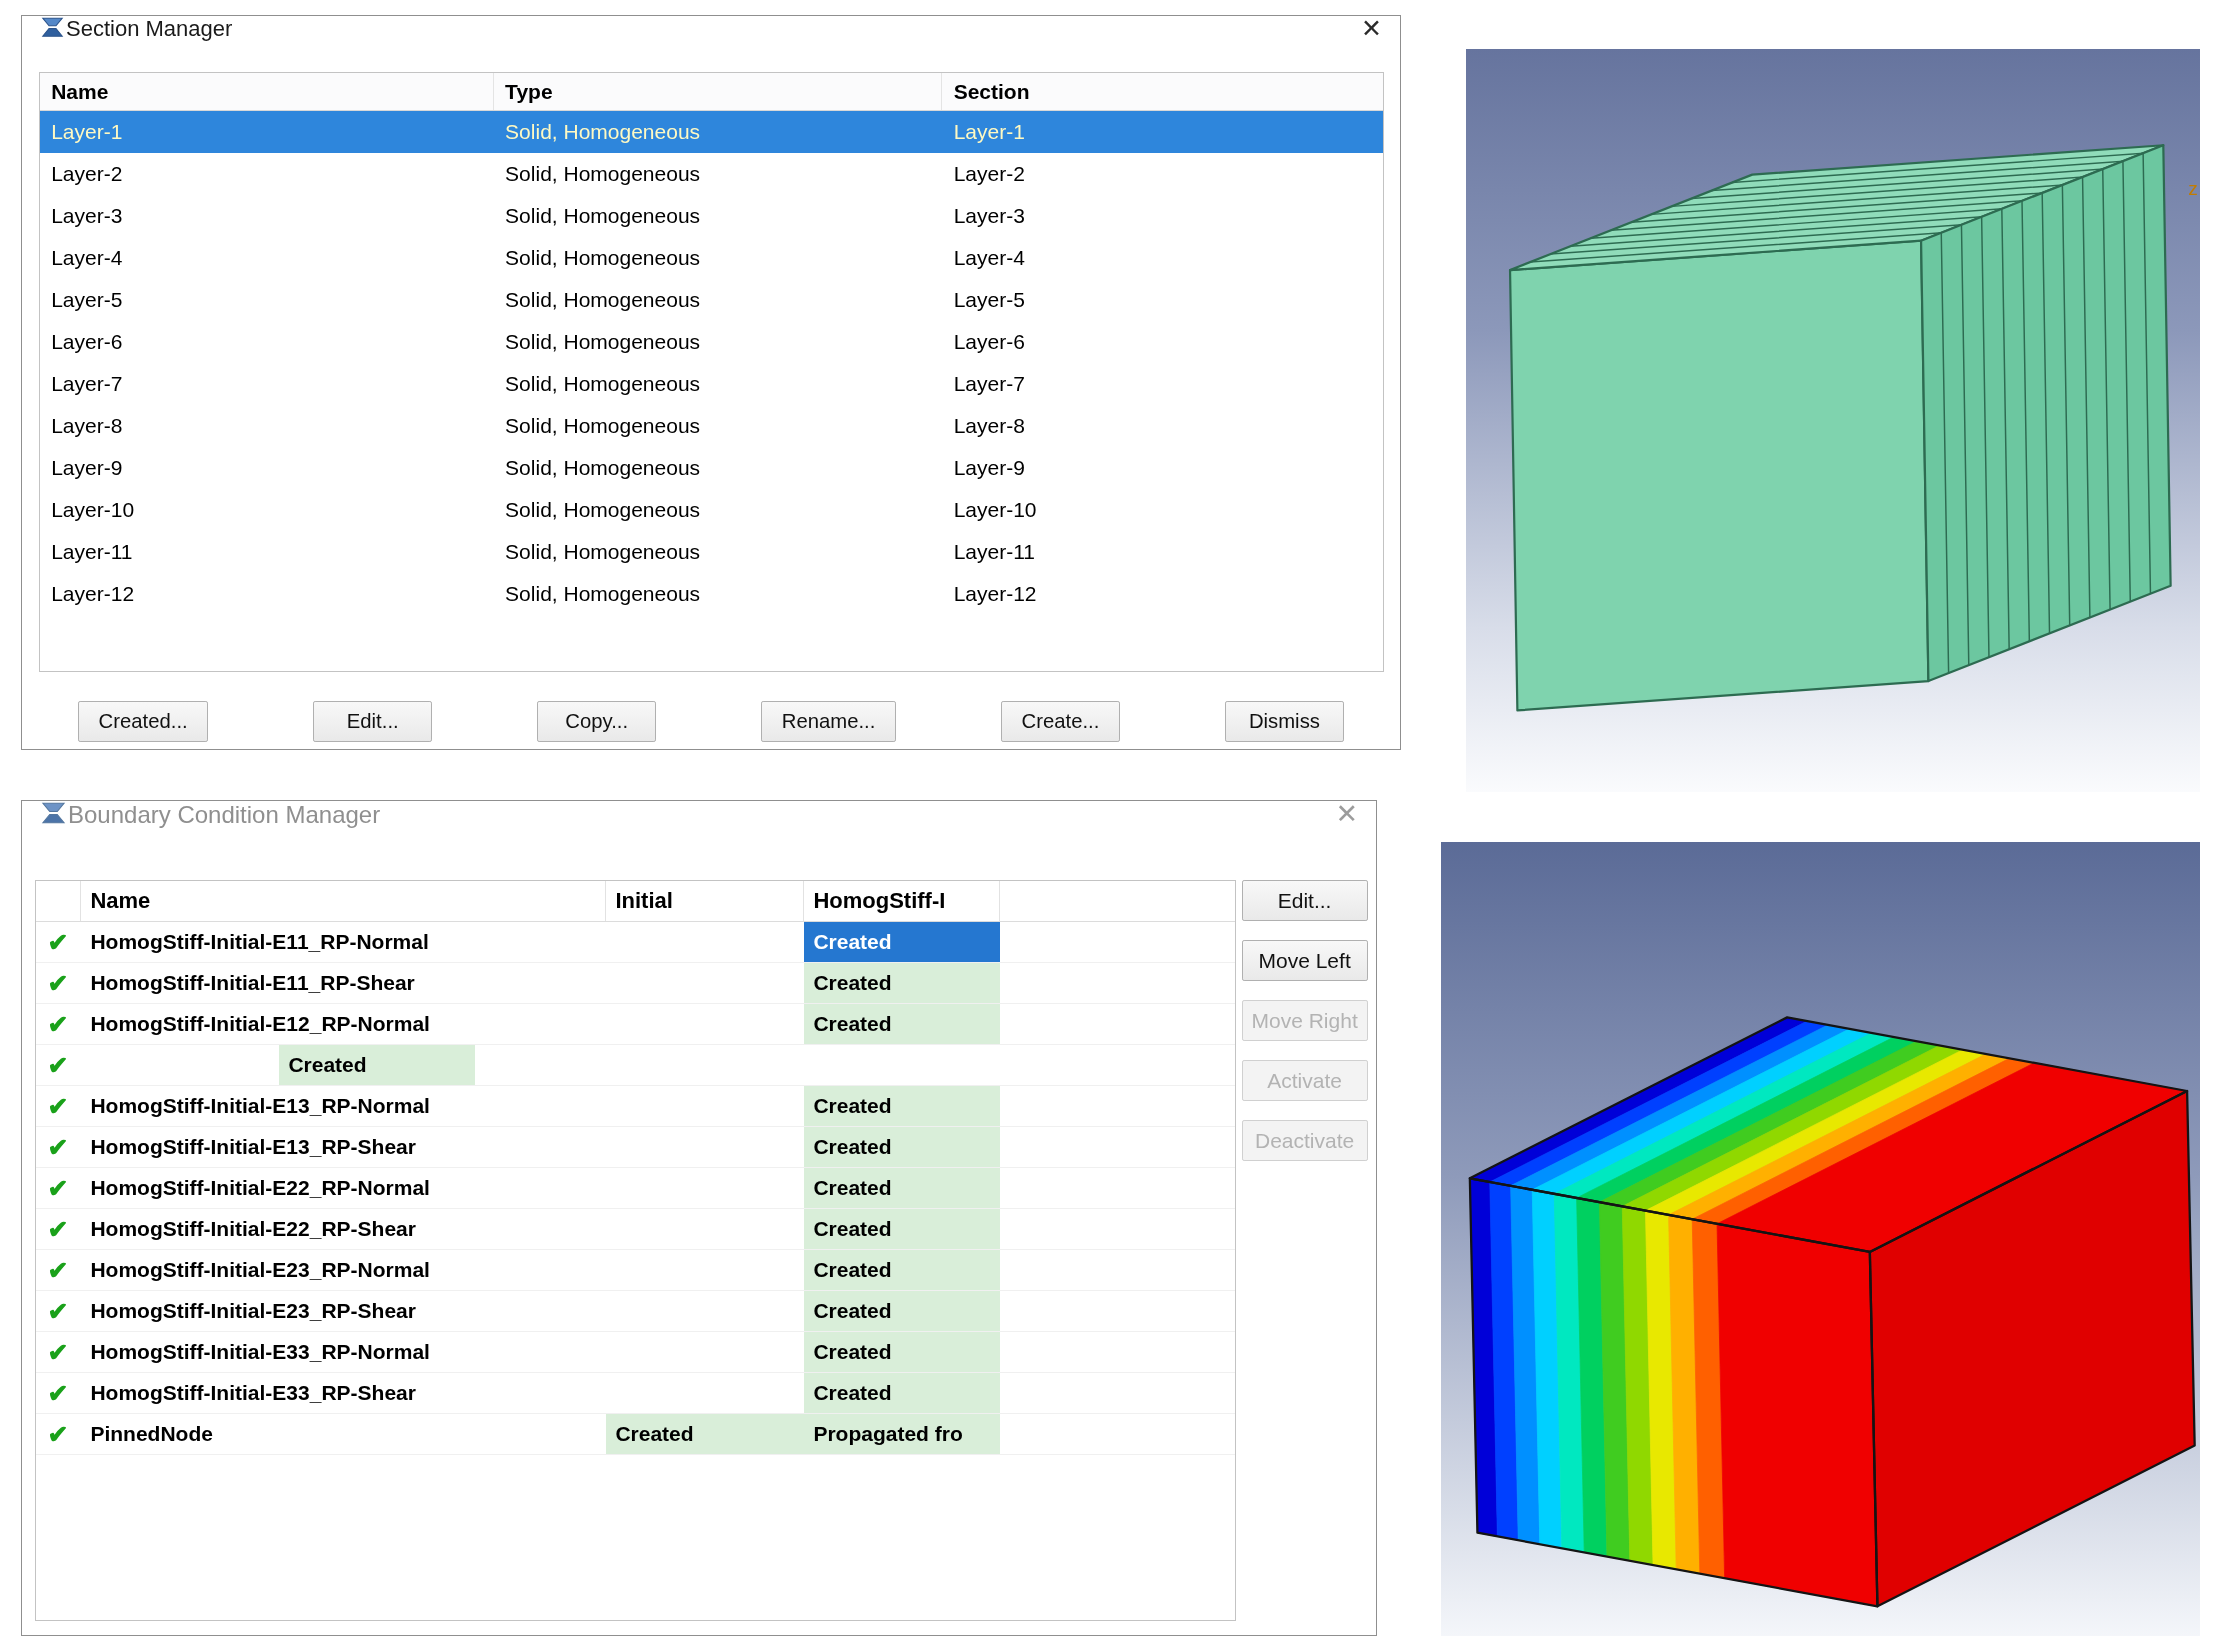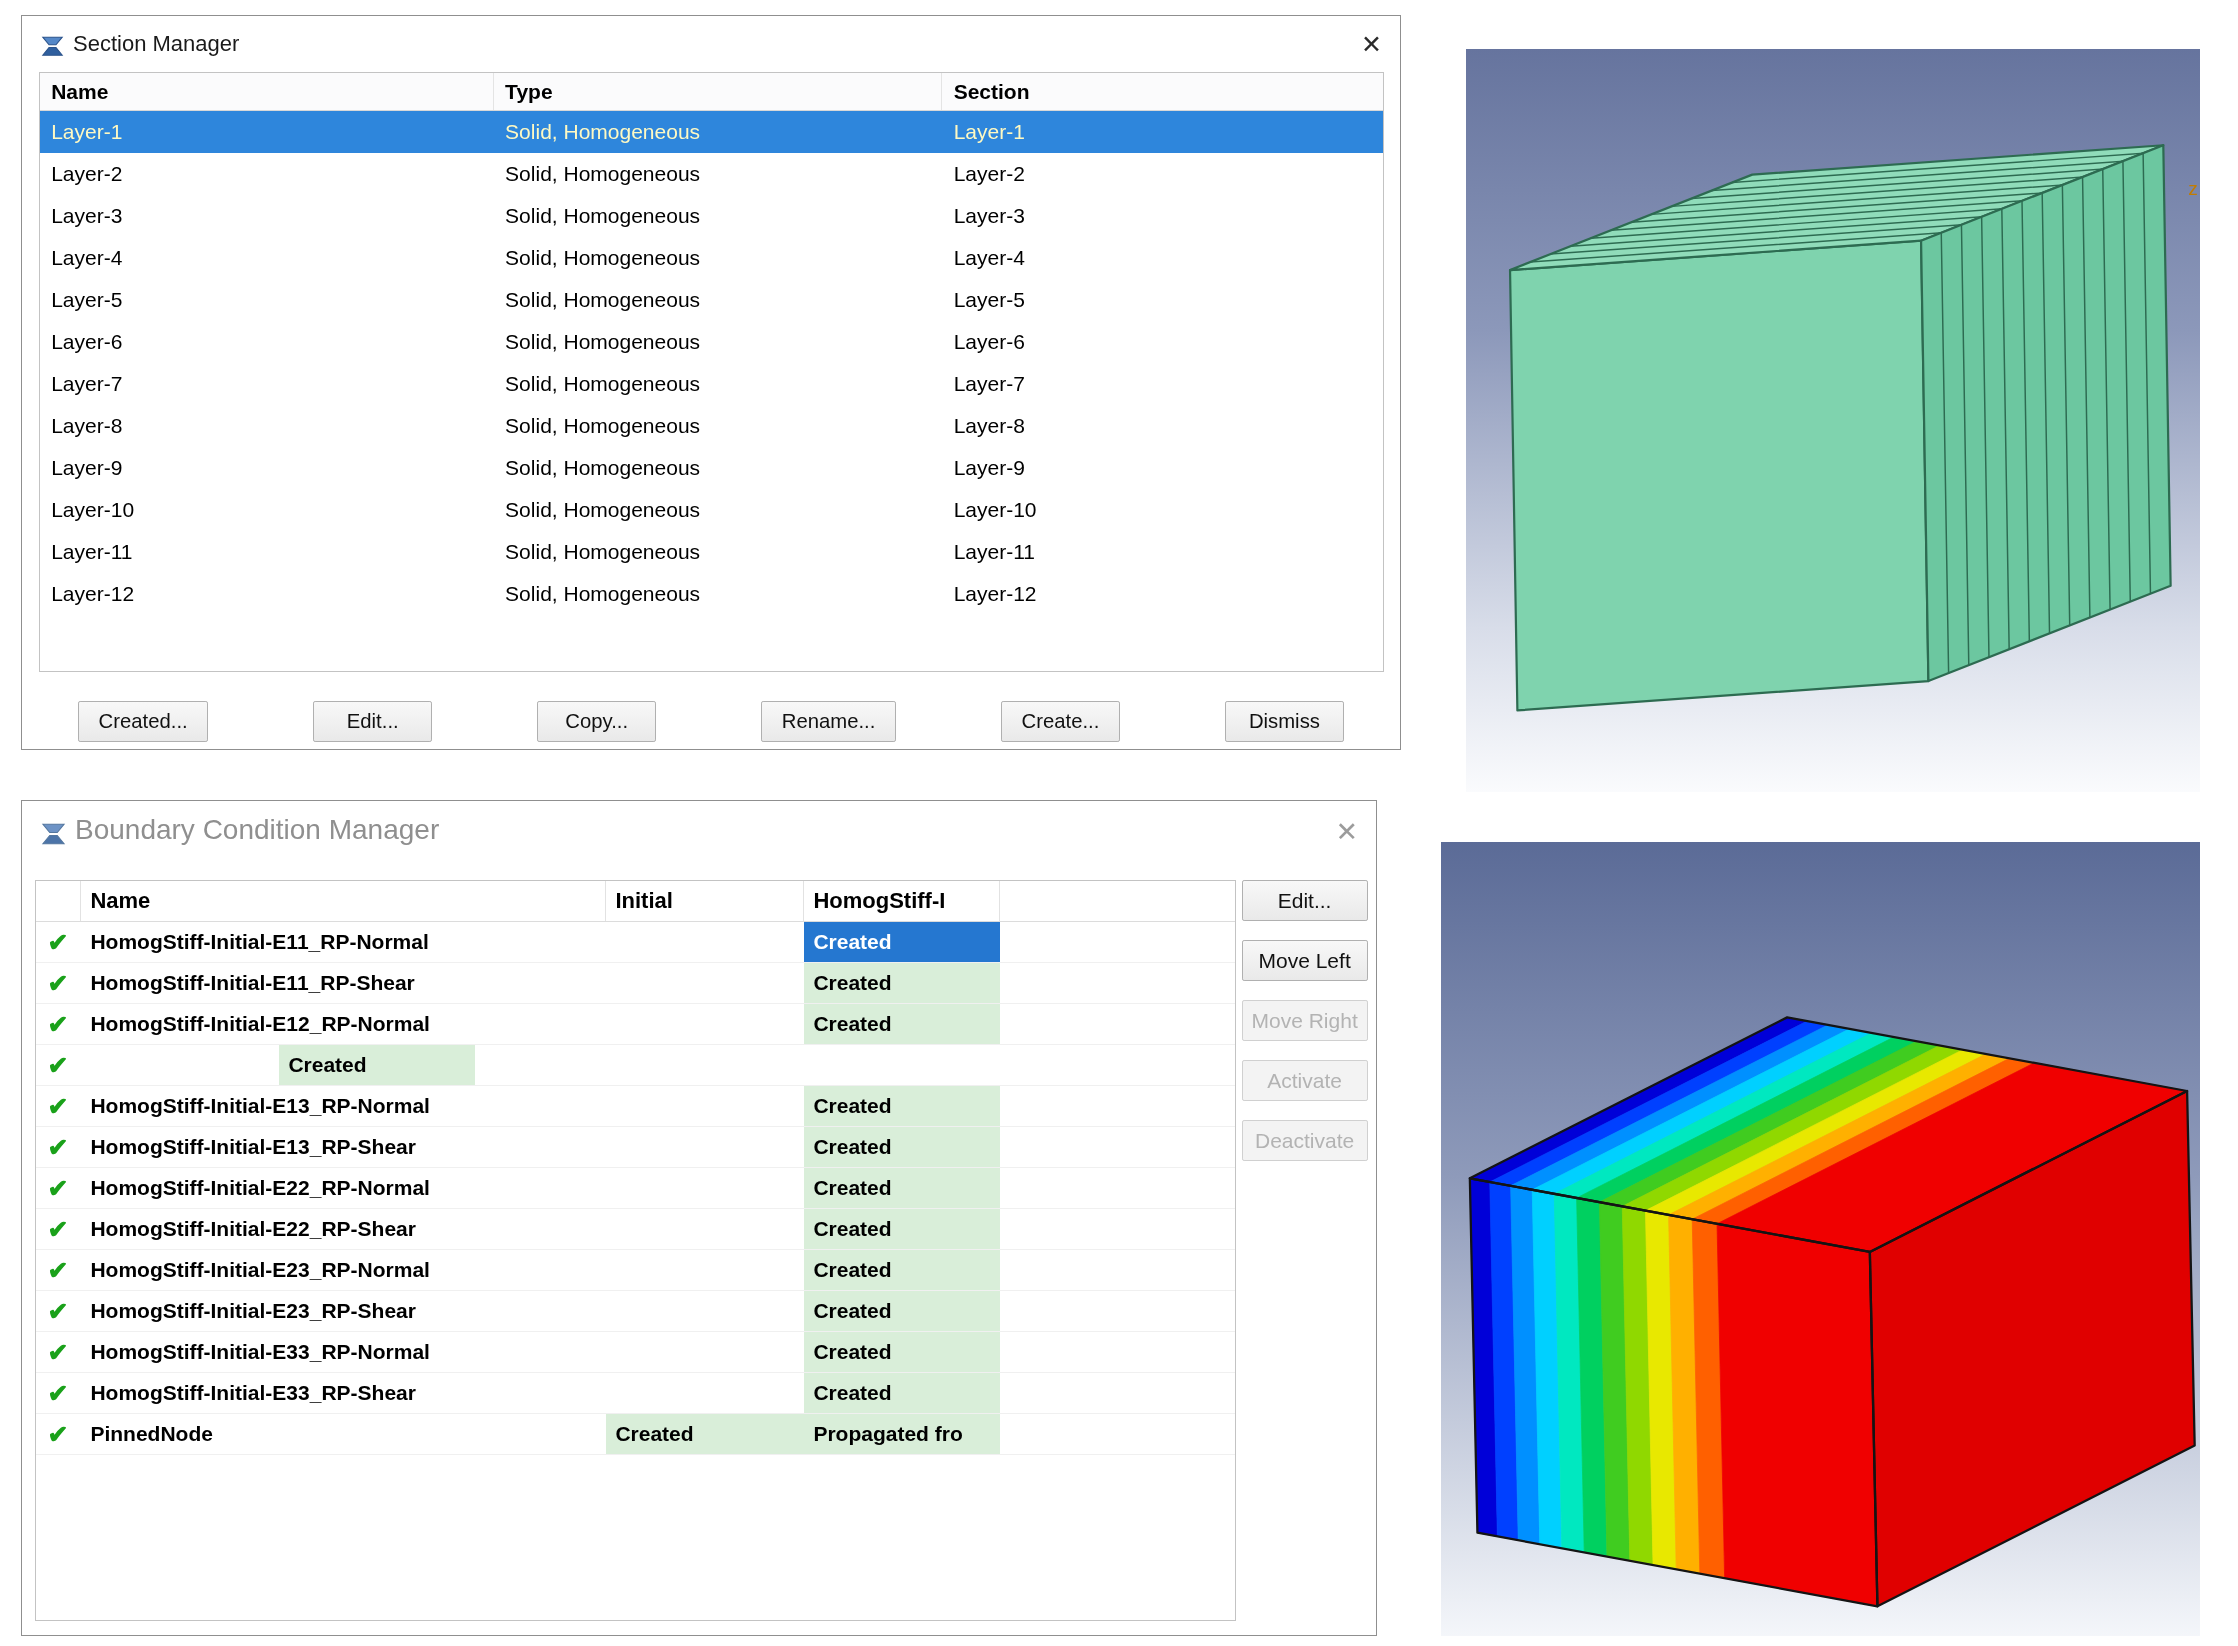--- a/index.html
+++ b/index.html
@@ -2,21 +2,21 @@
 <html style="font-size:11.2px"><head>
 <meta charset="utf-8">
 <style>
   *{box-sizing:border-box;margin:0;padding:0}
   html,body{margin:0}
   body{width:2239px;height:1647px;position:relative;background:#fff;
        font-family:"Liberation Sans",sans-serif;color:#000;overflow:hidden}
 
   .dialog{position:absolute;background:#fff;border:0.7px solid #8f8f8f}
 
-  .titlebar{display:flex;align-items:flex-end;gap:8px;padding:0 18px;height:41px}
+  .titlebar{display:flex;align-items:flex-start;gap:1px;padding:0 18px;height:41px}
   .titlebar .title{font-size:22px;color:#1a1a1a;white-space:nowrap}
   .titlebar .close{margin-left:auto;font-size:25px;color:#2a2a2a;line-height:1}
   .app-icon{display:flex;align-items:center}
 
   
   #section-manager{left:21px;top:15.4px;width:1380px;height:735px}
   .sm-table{position:absolute;left:17px;top:56px;width:1345px;height:600px;
             border:0.7px solid #c3c3c3;background:#fff;overflow:hidden}
   .sm-header{display:flex;height:38px;border-bottom:0.7px solid #d8d8d8;
              background:#fbfbfc;font-weight:bold;font-size:21px}
@@ -32,21 +32,21 @@
   .sm-buttons{position:absolute;left:0;bottom:7px;width:100%;display:flex;
               justify-content:space-between;padding:0 56px}
   .btn{height:41px;min-width:119px;padding:0 19.6px;background:linear-gradient(#f8f8f8,#e9e9e9);
        border:0.7px solid #b0b0b0;border-radius:2.1px;font-size:20.3px;font-family:inherit;color:#111;
        display:flex;align-items:center;justify-content:center;white-space:nowrap}
   .btn.disabled{color:#b3b3b3;border-color:#d0d0d0;background:#f3f3f3}
 
   
   #bc-manager{left:21px;top:800px;width:1356px;height:836px}
   #bc-manager .titlebar{height:45px}
-  #bc-manager .titlebar .title{color:#8f8f8f;font-size:28px}
+  #bc-manager .titlebar .title{color:#8f8f8f;font-size:24px}
   #bc-manager .titlebar .close{color:#9c9c9c;font-size:27px}
   .bc-table{position:absolute;left:12.6px;top:79px;width:1201px;height:741px;
             border:0.7px solid #c3c3c3;background:#fff;overflow:hidden}
   .bc-header{display:flex;height:41px;font-weight:bold;font-size:22px;
              border-bottom:0.7px solid #dcdcdc;background:#fff}
   .bc-col{display:flex;align-items:center;padding-left:9.8px;white-space:nowrap;overflow:hidden}
   .bc-col.check{width:45px;justify-content:center;padding-left:0;font-size:25px;font-weight:bold}
   .bc-col.name{width:525px}
   .bc-col.initial{width:198px}
   .bc-col.step{width:196px}

